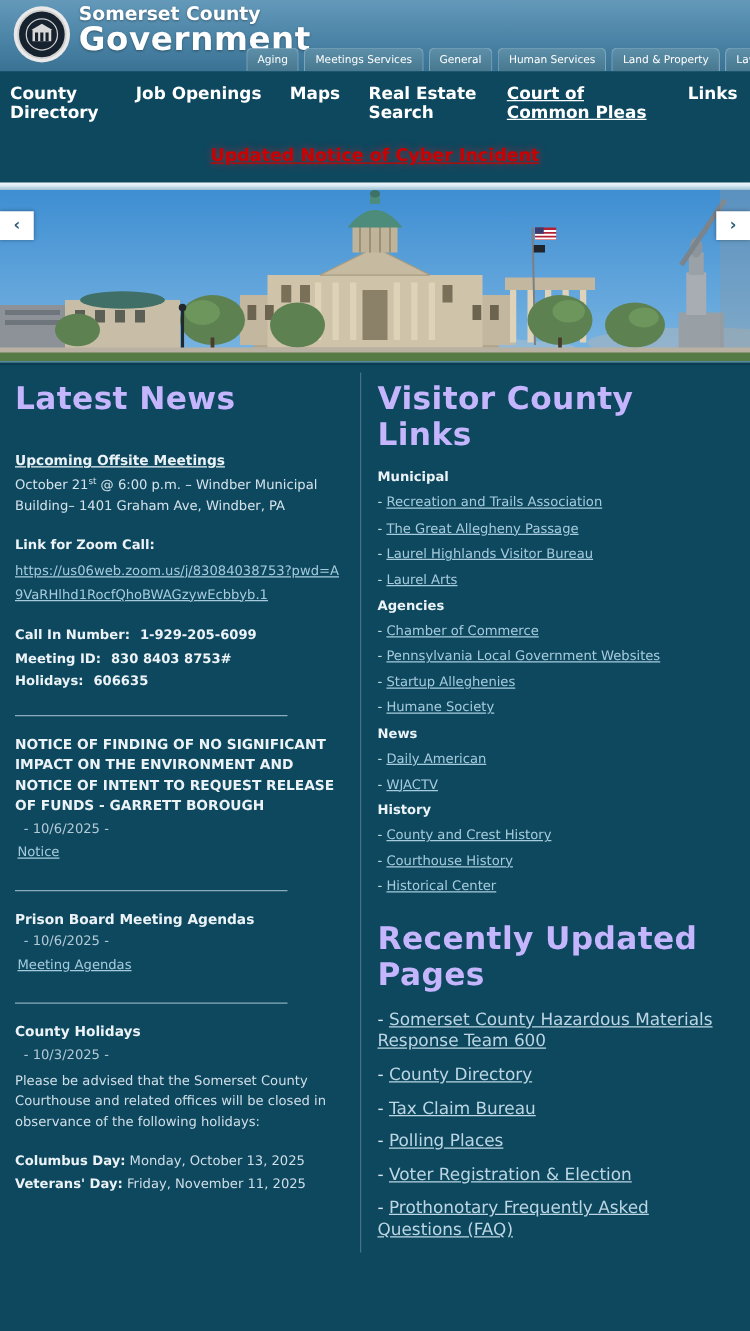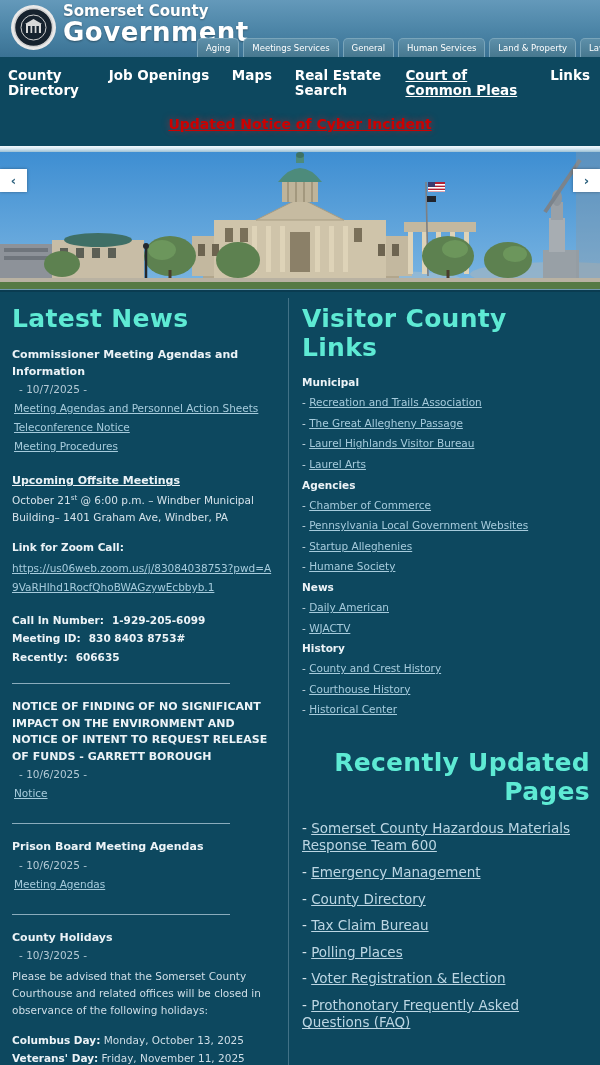--- a/index.html
+++ b/index.html
@@ -55,24 +55,24 @@
   }
   .car-btn.prev { left:0; }
   .car-btn.next { right:0; }
   .car-edge { height:3px; background:#0a3c51; border-top:1px solid #6e98ac; }
   
   .content { display:flex; align-items:stretch; padding-top:6px; }
   .col-left { width:288px; padding:0 12px 0 12px; }
   .vdiv { width:1px; background:#417287; }
   .col-right { flex:1; padding:0 10px 0 13px; }
   h1.section {
-    font-size:25px; font-weight:bold; color:#5eead4;
+    font-size:25px; font-weight:bold; color:#c4b5fd;
     margin:6px 0 14px; letter-spacing:.3px;
   }
-  h1.section.r2 { margin-top:32px;text-align:right; }
+  h1.section.r2 { margin-top:20px; }
   
   .news-title { font-size:11px; font-weight:bold; color:#ecf3f7; line-height:1.5; }
   .news-title.u { text-decoration:underline; }
   .news-date { font-size:10.5px; color:#b4cad6; margin:3px 0 7px 7px; }
   .news-links a { display:inline-block; font-size:10.5px; color:#a6cbdc; text-decoration:underline; margin:0 0 7px 2px; cursor:pointer; }
   .news-links { display:flex; flex-direction:column; align-items:flex-start; }
   .meet-text { font-size:10.5px; color:#d4e2ea; line-height:1.6; margin:2px 0 0; }
   .meet-text sup { font-size:7px; }
   .blk-label { font-size:10.5px; font-weight:bold; color:#ecf3f7; line-height:1.7; }
   .zoom-url { font-size:10.5px; color:#a6cbdc; text-decoration:underline; word-break:break-all; line-height:1.8; cursor:pointer; display:inline-block; margin-top:2px;}
@@ -246,44 +246,33 @@
       <span>›</span>
     </div>
 </div>
 <div class="car-edge"></div>
 
 <div class="content">
 
   <div class="col-left">
     <h1 class="section">Latest News</h1>
 
-    <div>
-      <div class="news-title">Commissioner Meeting Agendas and Information</div>
-      <div class="news-date">- 10/7/2025 -</div>
-      <div class="news-links">
-  <a>Meeting Agendas and Personnel Action Sheets</a>
-
-  <a>Teleconference Notice</a>
-
-  <a>Meeting Procedures</a>
-</div>
-    </div>
 
     <div class="spacer14"></div>
 
     <div>
       <div class="news-title u">Upcoming Offsite Meetings</div>
       <div class="meet-text"><span>October 21</span><sup>st</sup><span> @ 6:00 p.m. – Windber Municipal Building– 1401 Graham Ave, Windber, PA</span></div>
       <div class="spacer14"></div>
       <div class="blk-label">Link for Zoom Call:</div>
       <a class="zoom-url">https://us06web.zoom.us/j/83084038753?pwd=A9VaRHlhd1RocfQhoBWAGzywEcbbyb.1</a>
       <div class="spacer14"></div>
       <div class="call-row"><span>Call In Number:</span><span class="v">1-929-205-6099</span></div>
       <div class="call-row"><span>Meeting ID:</span><span class="v">830 8403 8753#</span></div>
-      <div class="call-row"><span>Recently:</span><span class="v">606635</span></div>
+      <div class="call-row"><span>Holidays:</span><span class="v">606635</span></div>
     </div>
 
     <hr class="hr">
 
     <div>
       <div class="news-title">NOTICE OF FINDING OF NO SIGNIFICANT IMPACT ON THE ENVIRONMENT AND NOTICE OF INTENT TO REQUEST RELEASE OF FUNDS - GARRETT BOROUGH</div>
       <div class="news-date">- 10/6/2025 -</div>
       <div class="news-links">
           <a>Notice</a>
         </div>
@@ -359,21 +348,20 @@
   <div class="row">- <a>Courthouse History</a></div>
 
   <div class="row">- <a>Historical Center</a></div>
 </div>
     </div>
 
     <h1 class="section r2">Recently Updated Pages</h1>
     <div class="recent-list">
   <div class="row">- <a>Somerset County Hazardous Materials Response Team 600</a></div>
 
-  <div class="row">- <a>Emergency Management</a></div>
 
   <div class="row">- <a>County Directory</a></div>
 
   <div class="row">- <a>Tax Claim Bureau</a></div>
 
   <div class="row">- <a>Polling Places</a></div>
 
   <div class="row">- <a>Voter Registration &amp; Election</a></div>
 
   <div class="row">- <a>Prothonotary Frequently Asked Questions (FAQ)</a></div>

